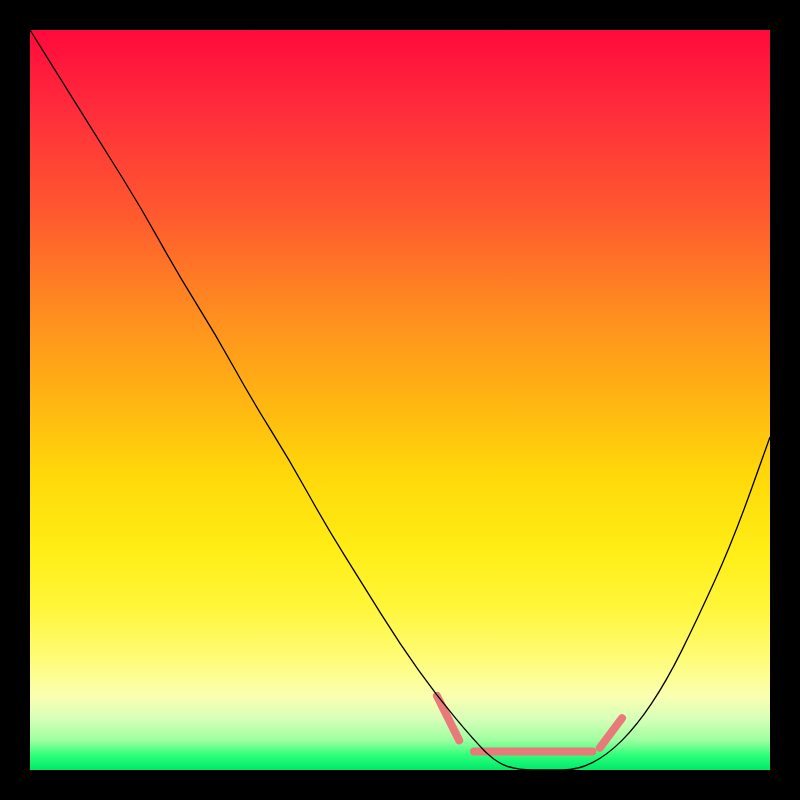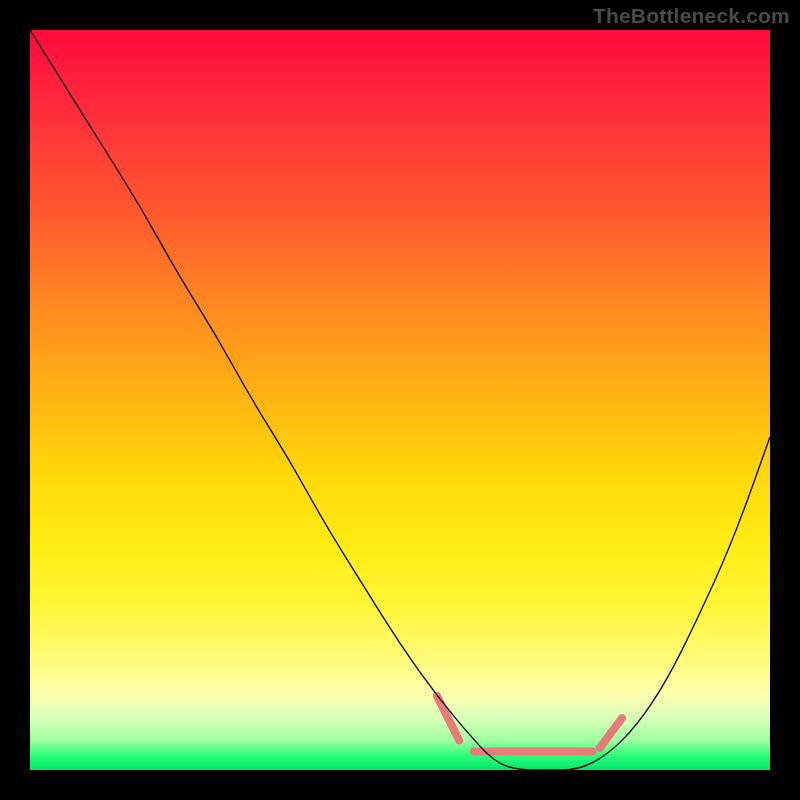--- a/index.html
+++ b/index.html
@@ -59,21 +59,20 @@
     font-weight: 600;
     letter-spacing: 0.2px;
     user-select: none;
   }
 </style>
 </head>
 <body>
 
 <div class="frame">
 
-  <div class="watermark">TheBottleneck.com</div>
 
   <div class="plot-area">
     <svg class="curve-layer" viewBox="0 0 740 740" preserveAspectRatio="none">
       <g id="marker-band-group">
           <line x1="407.0" y1="666.0" x2="429.2" y2="710.4" stroke="#e97a7a" stroke-width="8" stroke-linecap="round"></line>
           <line x1="444.0" y1="721.5" x2="562.4" y2="721.5" stroke="#e97a7a" stroke-width="8" stroke-linecap="round"></line>
           <line x1="569.8" y1="717.8" x2="592.0" y2="688.2" stroke="#e97a7a" stroke-width="8" stroke-linecap="round"></line>
         </g>
       <path id="main-curve" fill="none" stroke="#000000" stroke-width="1.3" d="M 0.0 0.0 Q 0.0 0.0 18.5 29.6 Q 37.0 59.2 55.5 88.8 Q 74.0 118.4 92.5 148.0 Q 111.0 177.6 129.5 210.9 Q 148.0 244.2 166.5 273.8 Q 185.0 303.4 203.5 336.7 Q 222.0 370.0 240.5 399.6 Q 259.0 429.2 277.5 462.5 Q 296.0 495.8 314.5 525.4 Q 333.0 555.0 351.5 584.6 Q 370.0 614.2 388.5 640.1 Q 407.0 666.0 425.5 688.2 Q 444.0 710.4 455.1 721.5 Q 466.2 732.6 477.3 736.3 Q 488.4 740.0 503.2 740.0 Q 518.0 740.0 532.8 740.0 Q 547.6 740.0 562.4 732.6 Q 577.2 725.2 592.0 710.4 Q 606.8 695.6 621.6 673.4 Q 636.4 651.2 651.2 621.6 Q 666.0 592.0 684.5 551.3 Q 703.0 510.6 721.5 458.8 T 740.0 407.0"></path>
     </svg>

